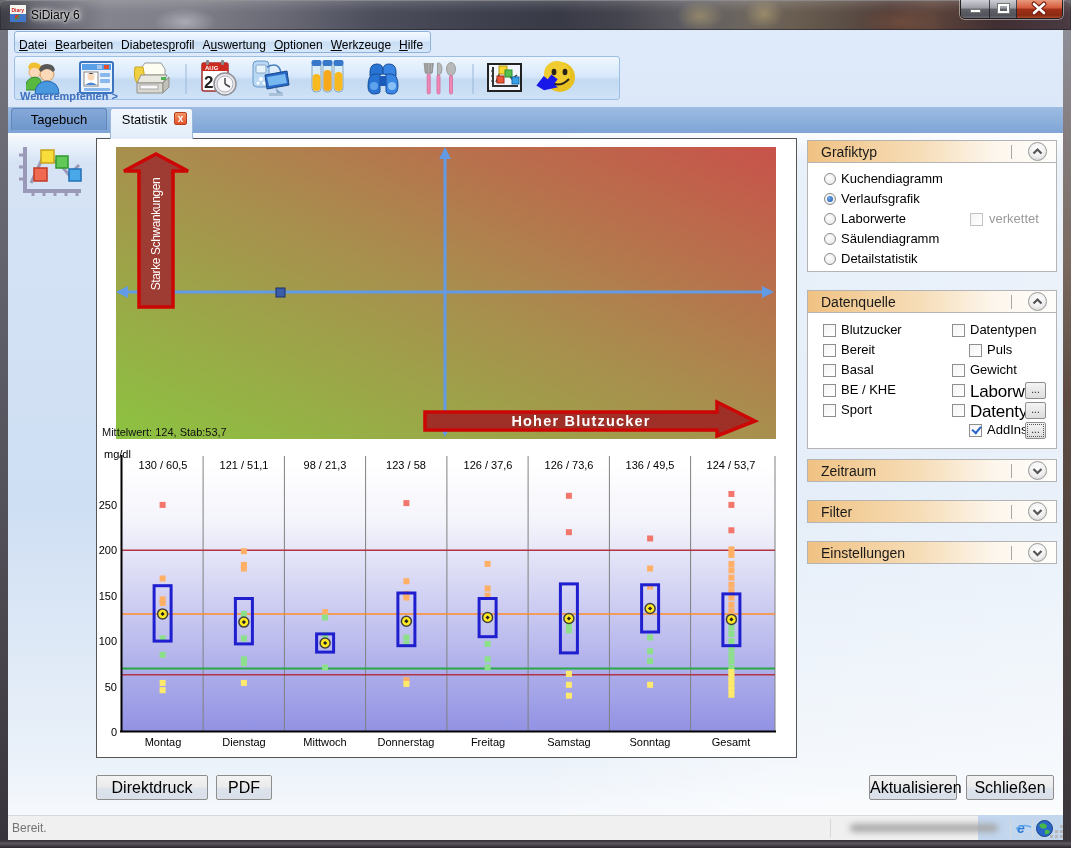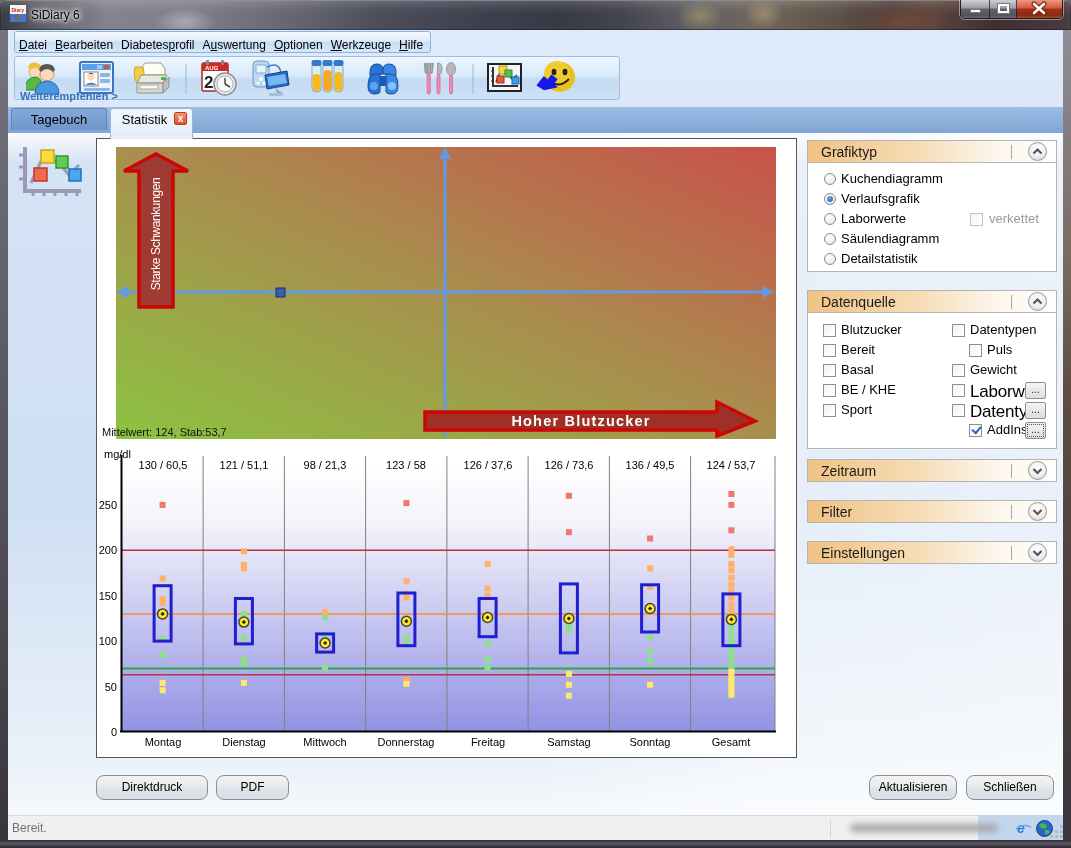--- a/index.html
+++ b/index.html
@@ -49,21 +49,21 @@
 .rrow.sm{font-size:17px;letter-spacing:-.2px;width:55px;overflow:hidden;white-space:nowrap}
 .radio{position:absolute;width:12px;height:12px;border-radius:50%;border:1px solid #8a8a8a;
 background:radial-gradient(circle at 40% 35%,#fff 0%,#ececec 70%,#d0d0d0 100%)}
 .radio.sel::after{content:"";position:absolute;left:2px;top:2px;width:6px;height:6px;border-radius:50%;
 background:radial-gradient(circle at 40% 35%,#6fa8e8,#1c56a8)}
 .cb{position:absolute;width:13px;height:13px;border:1px solid #8e8e8e;background:linear-gradient(135deg,#f4f4f4,#fff)}
 .cb.dis{border-color:#c2c2c2}
 .cb.chk::after{content:"";position:absolute;left:2px;top:1px;width:7px;height:4px;border-left:2px solid #2a66c8;border-bottom:2px solid #2a66c8;transform:rotate(-50deg)}
 .dots{position:absolute;width:21px;height:17px;border:1px solid #8e8e8e;border-radius:2px;
 background:linear-gradient(180deg,#f4f4f4,#ddd);font-size:10px;text-align:center;line-height:14px;color:#222}
-.btn{position:absolute;height:25px;border:1px solid #8e8e8e;border-radius:8px;font-size:12px;color:#000;text-align:center;
+.btn{position:absolute;height:25px;border:1px solid #8e8e8e;border-radius:2px;font-size:16px;color:#000;text-align:center;
 background:linear-gradient(180deg,#f3f3f3 0%,#ebebeb 45%,#dde3eb 55%,#d8dfe8 100%);line-height:23px}
 #statusbar{left:0;top:785px;width:970px;height:25px;background:#f0f0f0;border-top:1px solid #dadada;font-size:12px;color:#737373}
 .chev{stroke:#555;stroke-width:2.2;fill:none}
 </style></head><body>
 
 <div id="tbar" class="abs"></div>
 <div class="abs" style="left:0;top:840px;width:1071px;height:8px;background:linear-gradient(180deg,#332f35 0%,#5c5660 45%,#413b43 75%,#29252b 100%)"></div>
 <div class="abs" style="left:1063px;top:30px;width:8px;height:810px;background:linear-gradient(180deg,#8e8e98 0%,#7a6a60 28%,#5e4c42 45%,#4e423e 70%,#3a363c 100%)"></div>
 <div class="abs" style="left:0px;top:30px;width:8px;height:810px;background:linear-gradient(180deg,#74747e 0%,#5c5c66 40%,#4a464e 75%,#38343c 100%)"></div>
 <svg class="abs" style="left:10px;top:5px" width="16" height="17">
@@ -477,21 +477,21 @@
       </div>
 <div class="panelhdr abs" style="top:371px">
         <span class="t">Filter</span>
         <span class="sep"></span>
         <span class="circb"></span>
         <svg class="abs" style="right:9px;top:1px" width="19" height="19">
           <path class="chev" d="M5.5 8 L9.5 12 L13.5 8"></path>
         </svg>
       </div>
 <div class="btn abs" style="left:88px;top:646px;width:112px">Direktdruck</div>
-<div class="btn abs" style="left:208px;top:646px;width:73px">PDF</div>
+<div class="btn abs" style="left:208px;top:646px;width:56px">PDF</div>
 <div class="btn abs" style="left:861px;top:646px;width:88px">Aktualisieren</div>
 <div class="btn abs" style="left:958px;top:646px;width:88px">Schließen</div>
 </div>
 <div id="statusbar" class="abs">
       <span style="position:absolute;left:4px;top:5px">Bereit.</span>
 <div style="position:absolute;left:822px;top:3px;width:1px;height:19px;background:#d8d8d8"></div>
 <div style="position:absolute;left:842px;top:8px;width:148px;height:8px;background:#a6a6a6;border-radius:5px;filter:blur(3px)"></div>
 <div style="position:absolute;left:1002px;top:3px;width:1px;height:19px;background:#d8d8d8"></div>
 <svg style="position:absolute;left:1007px;top:4px" width="17" height="17">
 <text x="2" y="13" font-size="14" font-weight="bold" fill="#2a78d8" font-style="italic">e</text>

